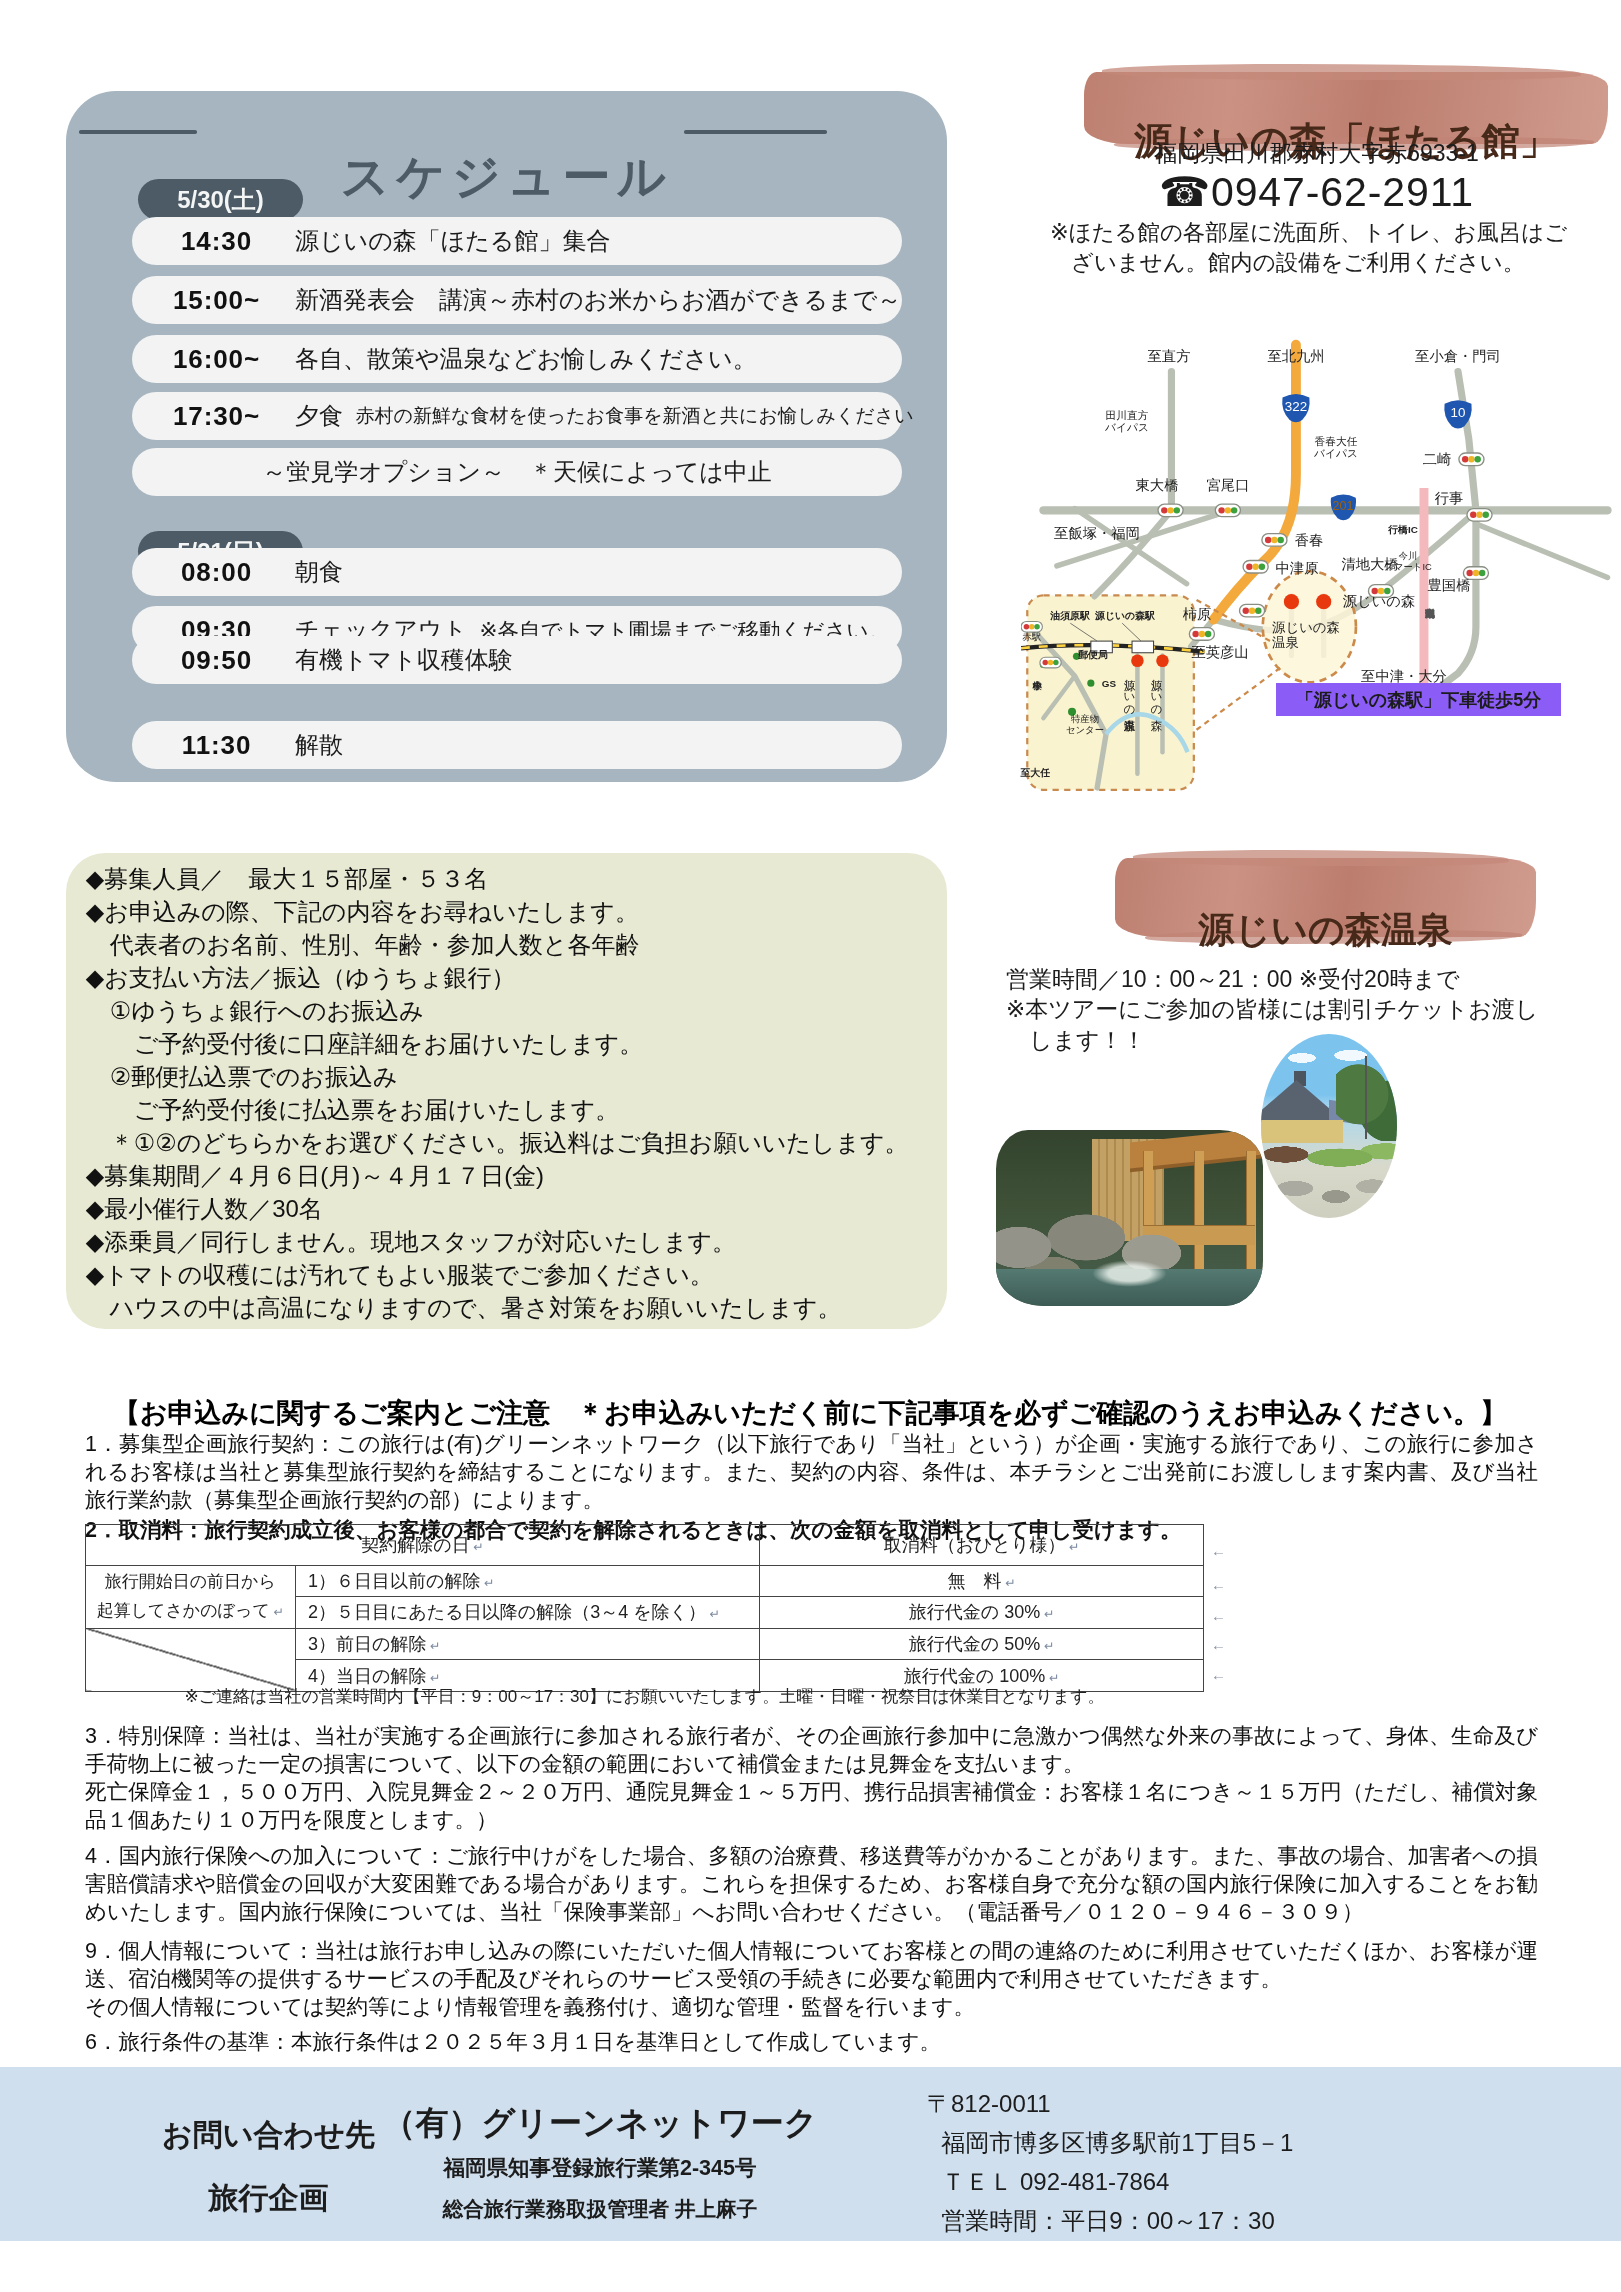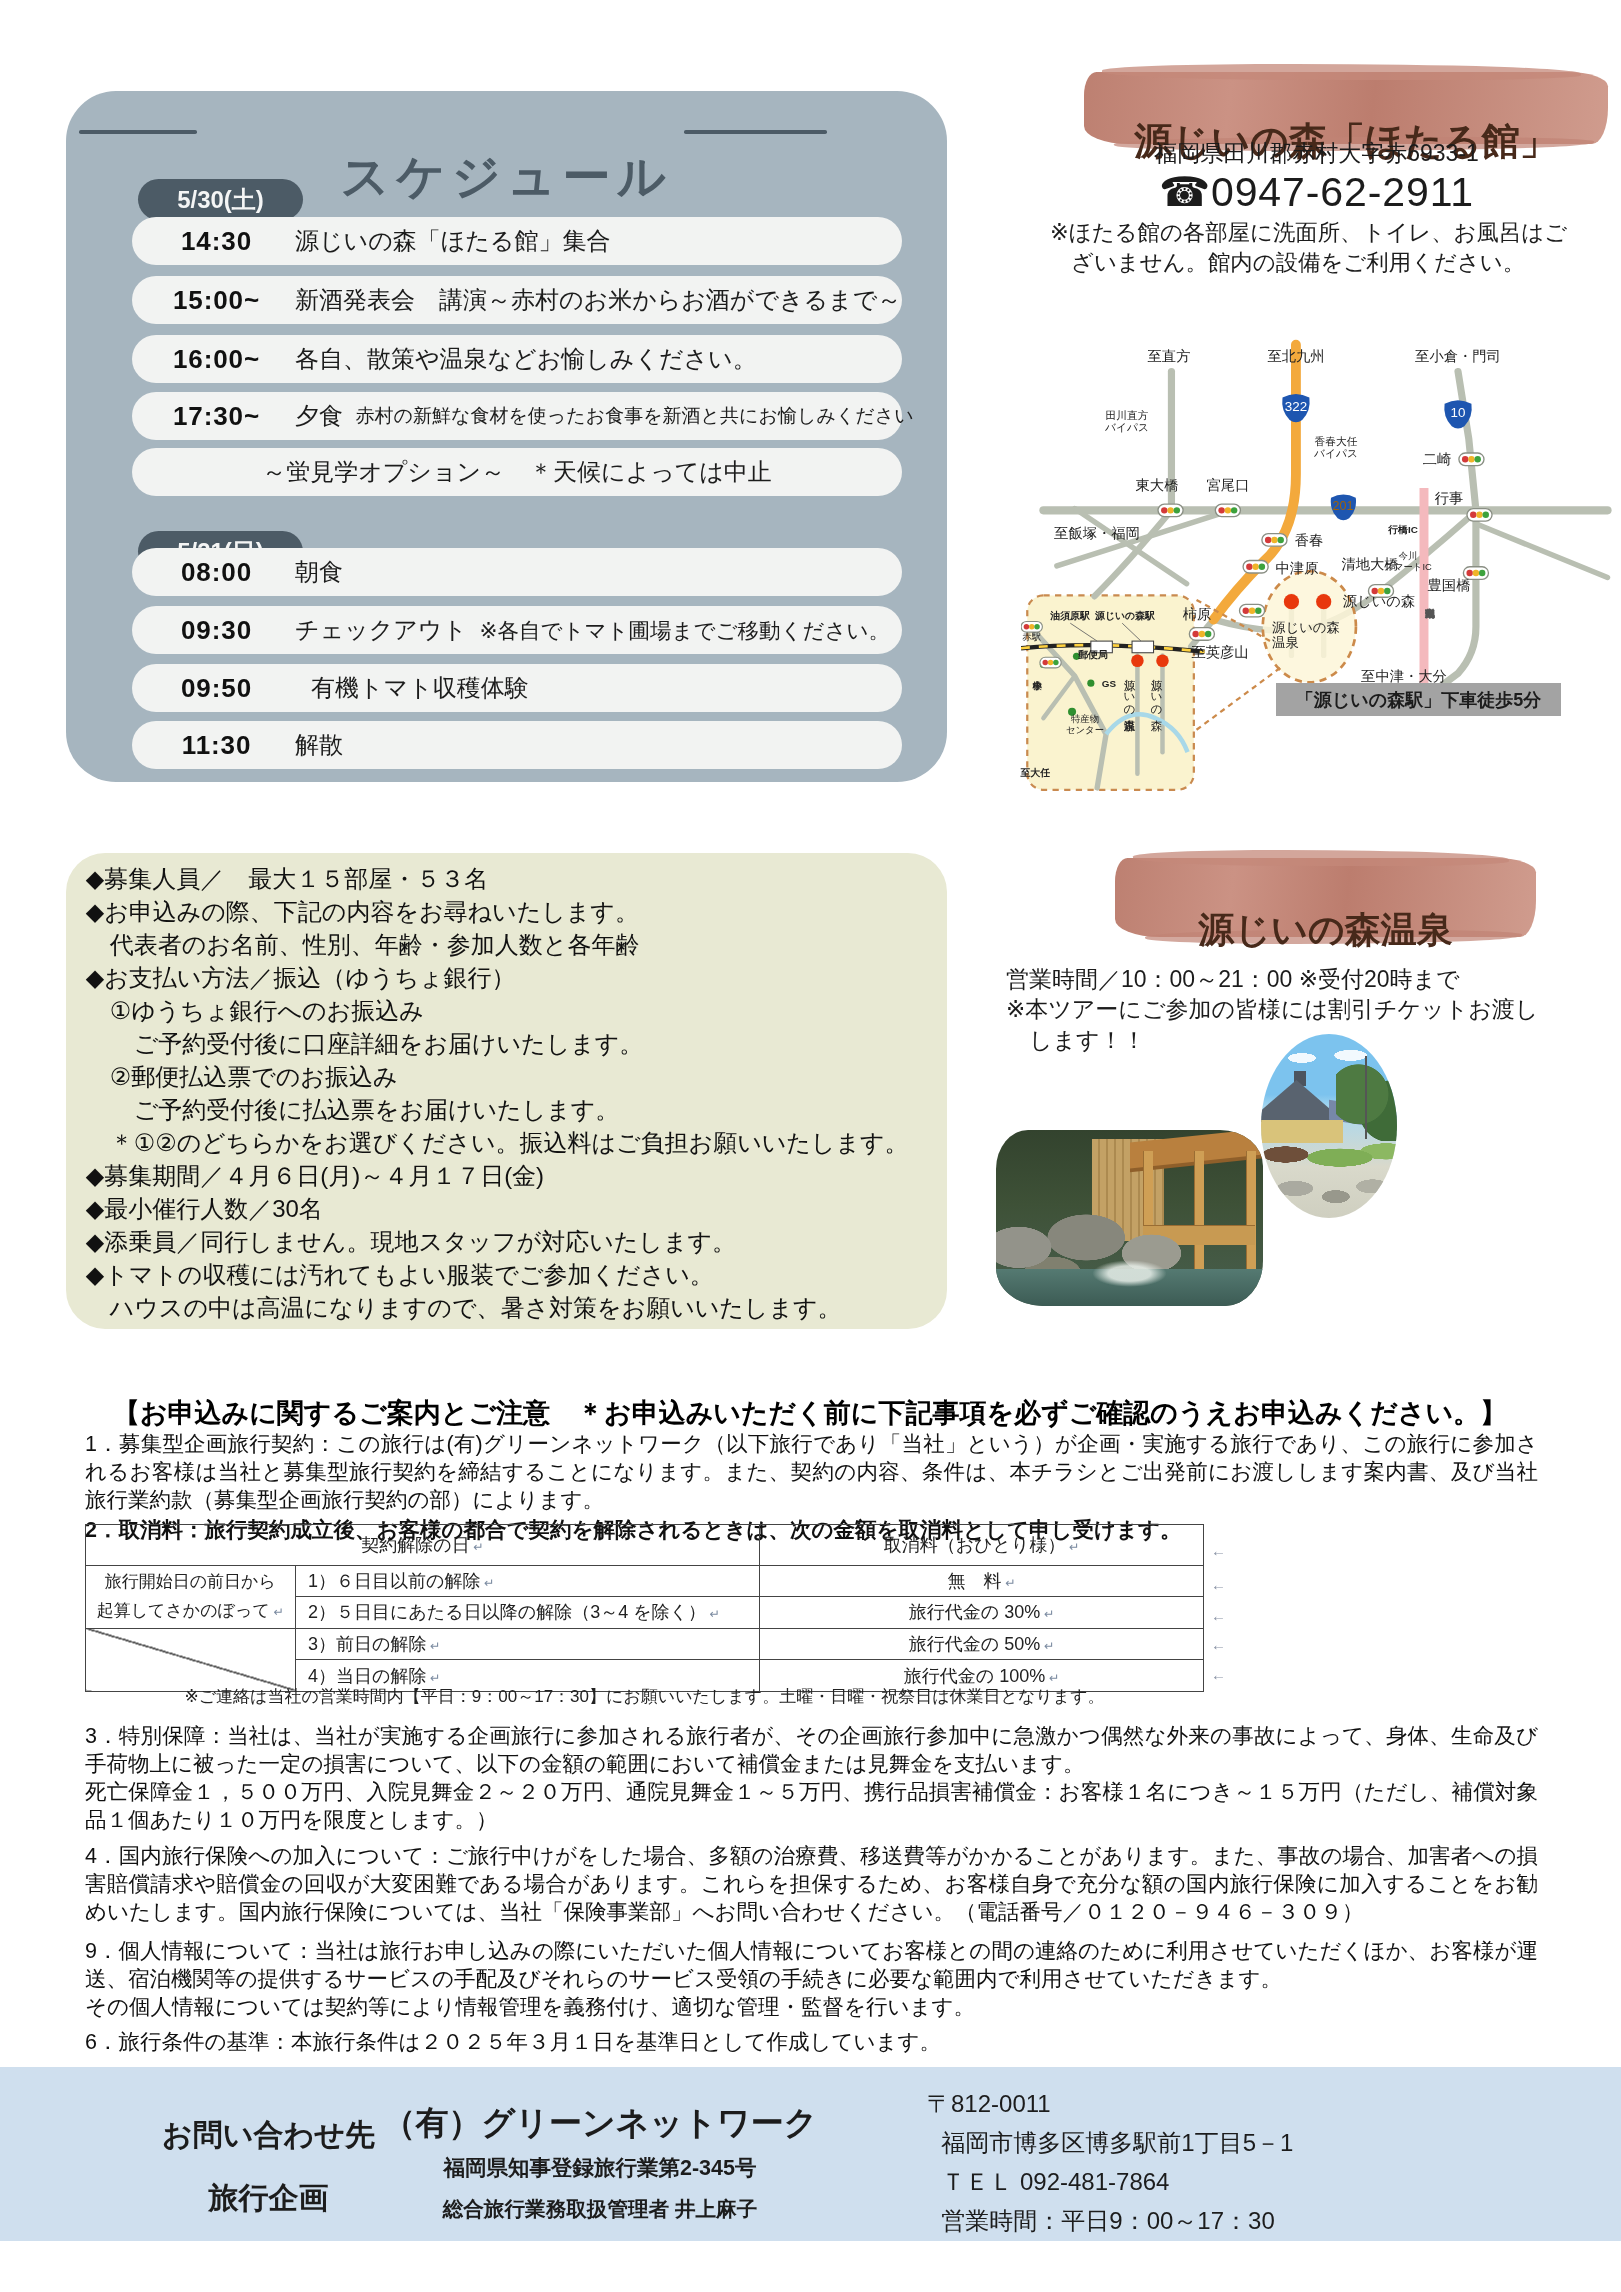--- a/index.html
+++ b/index.html
@@ -42,21 +42,21 @@
 
   
   .map{position:absolute;left:1021px;top:331px;width:600px;height:502px;}
   .map svg{position:absolute;left:0;top:0;}
   .ml{position:absolute;transform:translate(-50%,-50%);font-size:14.3px;font-weight:normal;
       color:#222;white-space:pre-line;line-height:1.12;text-align:center;}
   .ml.s12{font-size:10.7px;}
   .ml.s11{font-size:9.9px;font-weight:bold;}
   .ml.s10{font-size:9.4px;}
   .ml.vert{writing-mode:vertical-rl;transform:translate(-50%,0);}
-  .map-legend{position:absolute;left:255px;top:352px;width:285px;height:33px;background:#a3a3a3;
+  .map-legend{position:absolute;left:255px;top:352px;width:285px;height:33px;background:#8b5cf6;
       font-size:18px;font-weight:bold;display:flex;align-items:center;justify-content:center;white-space:nowrap;}
 
   
   .recruit{position:absolute;left:66px;top:853px;width:881px;height:476px;background:#e8e9d3;
       border-radius:39px;padding:0;}
   .recruit-inner{position:absolute;left:19.7px;top:9px;width:842px;}
   .rline{font-size:24px;line-height:33px;white-space:pre;color:#111;}
 
   
   .onsen-title{position:absolute;left:1115px;top:876px;width:421px;text-align:center;
@@ -176,21 +176,21 @@
 
     <div class="srow" style="top:457px;">
       <span class="t">08:00</span>
       <span class="d">朝食</span>
     </div>
     <div class="srow" style="top:515px;">
       <span class="t">09:30</span>
       <span class="d">チェックアウト</span>
       <span class="sub" style="font-size:21.5px;">※各自でトマト圃場までご移動ください。</span>
     </div>
-    <div class="srow" style="top:573px;gap:16px;">
+    <div class="srow" style="top:545px;">
       <span class="t">09:50</span>
       <span class="d">有機トマト収穫体験</span>
     </div>
     <div class="srow" style="top:630px;">
       <span class="t">11:30</span>
       <span class="d">解散</span>
     </div>
   </section>
 
   <div class="brush" style="left:1084px;top:72px;width:524px;height:72px;"></div>

